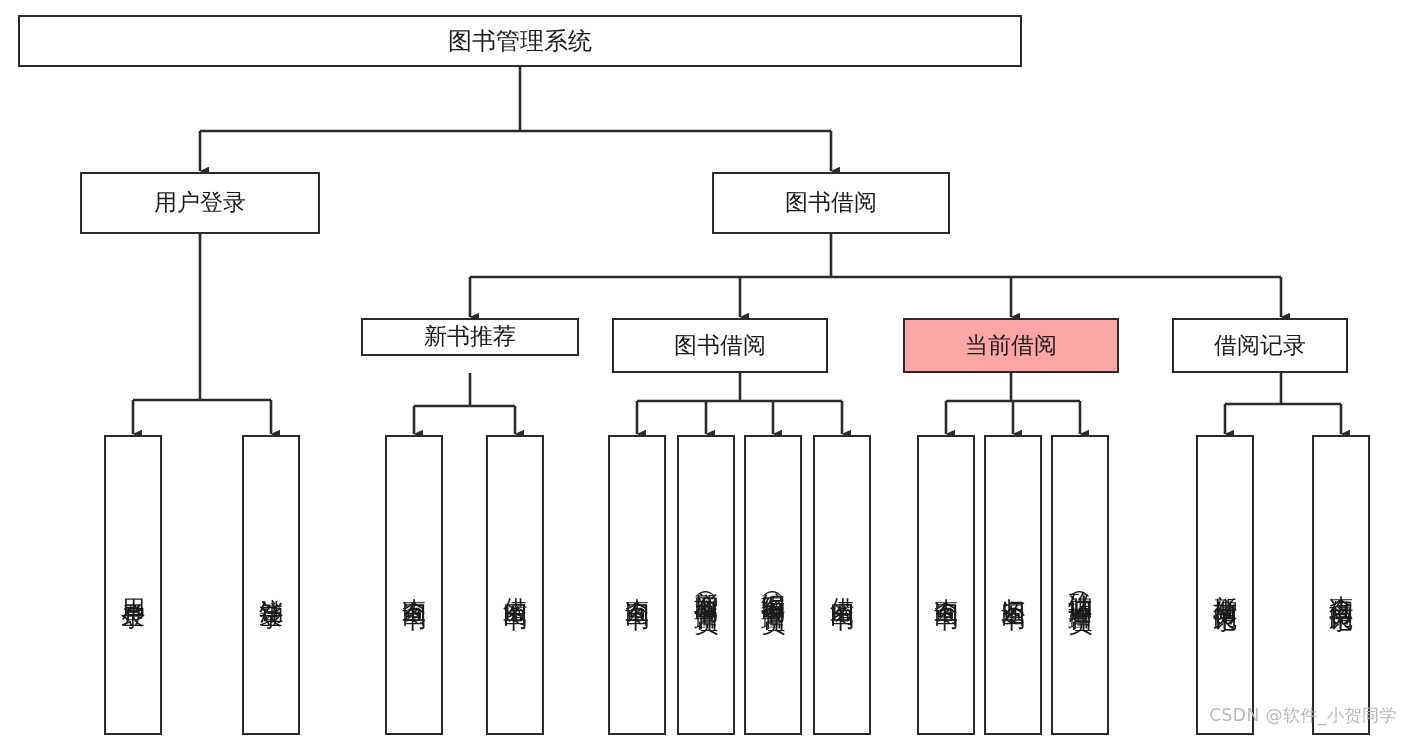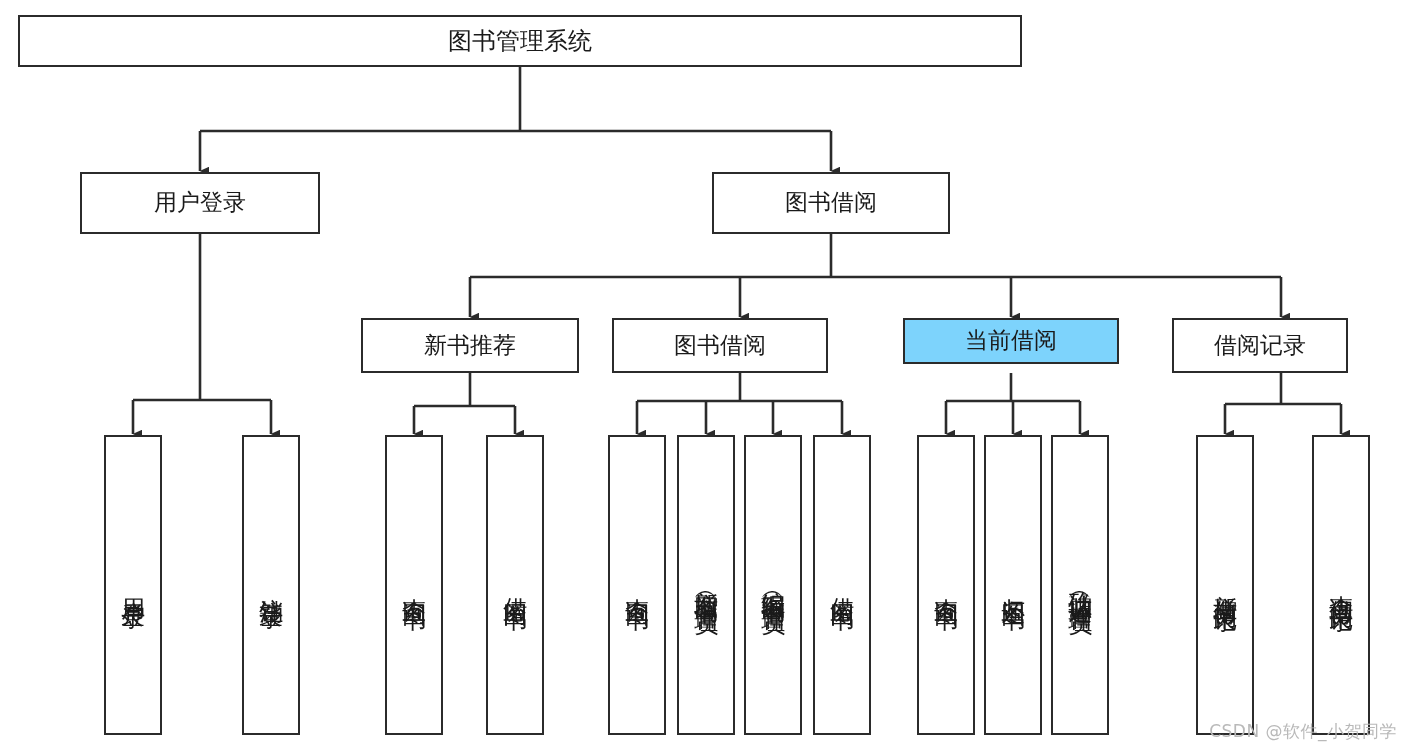--- a/index.html
+++ b/index.html
@@ -49,21 +49,21 @@
     writing-mode: vertical-rl;
     text-orientation: upright;
     font-size: 24px;
     letter-spacing: 3px;
   }
   .node.root .label { font-size: 24px; }
   .node.level2 .label { font-size: 23px; }
   .watermark {
     position: absolute;
     right: 8px;
-    bottom: 4px;
+    bottom: 20px;
     font-size: 17px;
     color: #b9b9b9;
     white-space: nowrap;
     letter-spacing: 0.5px;
   }
 </style>
 </head>
 <body>
 
 <div id="canvas">
@@ -114,27 +114,27 @@
   <div id="nodes">
       <div class="node horiz root" style="left: 18px; top: 15px; width: 1004px; height: 52px; border-color: rgb(43, 43, 43); background: rgb(255, 255, 255);">
         <span class="label" style="color: rgb(26, 26, 26);">图书管理系统</span>
       </div>
       <div class="node horiz level2" style="left: 80px; top: 172px; width: 240px; height: 62px; border-color: rgb(43, 43, 43); background: rgb(255, 255, 255);">
         <span class="label" style="color: rgb(26, 26, 26);">用户登录</span>
       </div>
       <div class="node horiz level2" style="left: 712px; top: 172px; width: 238px; height: 62px; border-color: rgb(43, 43, 43); background: rgb(255, 255, 255);">
         <span class="label" style="color: rgb(26, 26, 26);">图书借阅</span>
       </div>
-      <div class="node horiz level2" style="left: 361px; top: 318px; width: 218px; height: 55px; border-color: rgb(43, 43, 43); background: rgb(255, 255, 255);">
+      <div class="node horiz level2" style="left: 361px; top: 318px; width: 218px; height: 38px; border-color: rgb(43, 43, 43); background: rgb(255, 255, 255);">
         <span class="label" style="color: rgb(26, 26, 26);">新书推荐</span>
       </div>
       <div class="node horiz level2" style="left: 612px; top: 318px; width: 216px; height: 55px; border-color: rgb(43, 43, 43); background: rgb(255, 255, 255);">
         <span class="label" style="color: rgb(26, 26, 26);">图书借阅</span>
       </div>
-      <div class="node horiz level2" style="left: 903px; top: 318px; width: 216px; height: 46px; border-color: rgb(43, 43, 43); background: #7dd3fc;">
+      <div class="node horiz level2" style="left: 903px; top: 318px; width: 216px; height: 55px; border-color: rgb(43, 43, 43); background: #fca5a5;">
         <span class="label" style="color: rgb(26, 26, 26);">当前借阅</span>
       </div>
       <div class="node horiz level2" style="left: 1172px; top: 318px; width: 176px; height: 55px; border-color: rgb(43, 43, 43); background: rgb(255, 255, 255);">
         <span class="label" style="color: rgb(26, 26, 26);">借阅记录</span>
       </div>
       <div class="node vert" style="left: 104px; top: 435px; width: 58px; height: 300px; border-color: rgb(43, 43, 43); background: rgb(255, 255, 255);">
         <span class="label" style="color: rgb(26, 26, 26);">用户登录</span>
       </div>
       <div class="node vert" style="left: 242px; top: 435px; width: 58px; height: 300px; border-color: rgb(43, 43, 43); background: rgb(255, 255, 255);">
         <span class="label" style="color: rgb(26, 26, 26);">注销登录</span>

